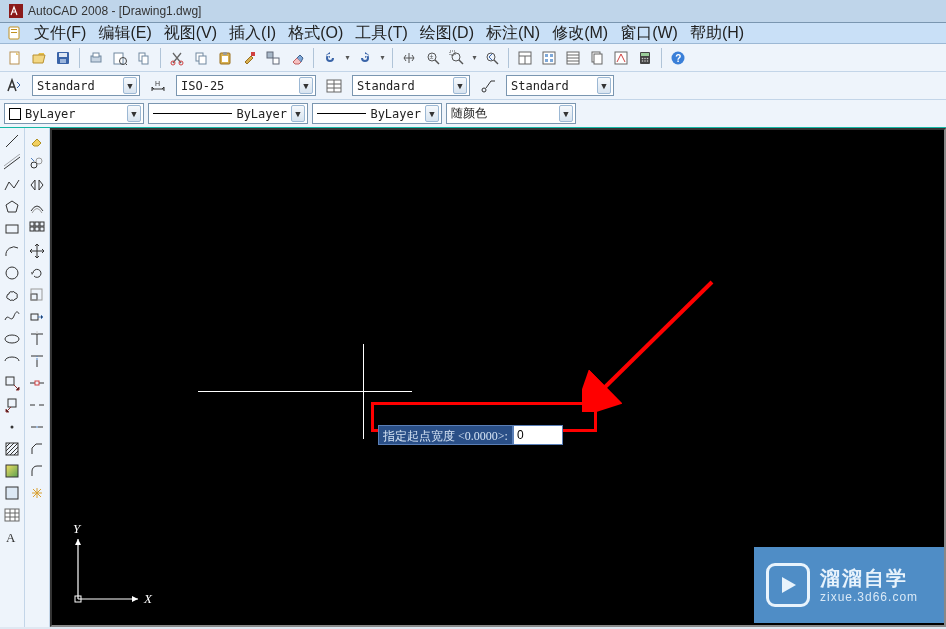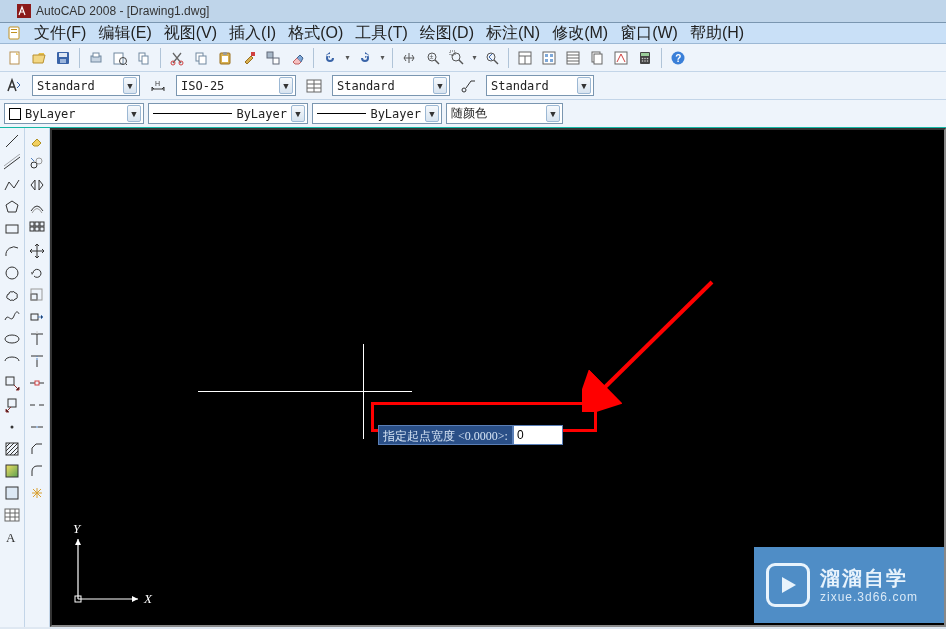--- a/index.html
+++ b/index.html
@@ -1,19 +1,19 @@
 <!DOCTYPE html>
 <html><head>
 <meta charset="utf-8">
 <style>
   * { margin: 0; padding: 0; box-sizing: border-box; }
   html, body { width: 946px; height: 629px; font-family: "Microsoft YaHei", "SimSun", Tahoma, sans-serif; font-size: 12px; overflow: hidden; background: #000; }
 
   
-  .titlebar { height: 23px; background: #bfd5ea; display: flex; align-items: center; padding: 0 16px; border-bottom: 1px solid #7a96b0; }
+  .titlebar { height: 23px; background: #bfd5ea; display: flex; align-items: center; padding: 0 8px; border-bottom: 1px solid #7a96b0; }
   .titlebar .icon { width: 16px; height: 16px; display: inline-flex; align-items: center; justify-content: center; margin-right: 4px; }
   .titlebar .title { font-size: 12px; color: #333; }
 
   
   .menubar { height: 21px; background: #c9e0f7; display: flex; align-items: center; padding: 0 6px; border-bottom: 1px solid #9cb8d4; }
   .menubar .mmicon { width: 16px; height: 16px; margin-right: 6px; display:inline-flex;align-items:center;justify-content:center;}
   .menubar .mitem { padding: 2px 6px; color: #222; cursor: default; font-size: 16px; }
 
   
   .toolbar { height: 28px; background: #eef4fb; display: flex; align-items: center; padding: 0 4px; border-bottom: 1px solid #c3d5e8; gap:2px;}
@@ -294,21 +294,21 @@
       <span class="carrow">▼</span>
     </div>
   <span class="sbtn">
       <svg width="18" height="18">
         <line x1="3" y1="12" x2="15" y2="12" stroke="#333"></line>
         <path d="M3 10v4 M15 10v4" stroke="#333"></path>
         <path d="M5 12l-2 -2 M13 12l2 -2" stroke="#333"></path>
         <text x="6" y="9" font-size="7" fill="#333">H</text>
       </svg>
     </span>
-  <div class="combo" style="width:120px">
+  <div class="combo" style="width:140px">
       <span class="cval">ISO-25</span>
       <span class="carrow">▼</span>
     </div>
   <span class="sbtn">
       <svg width="18" height="18">
         <rect x="2" y="3" width="14" height="12" fill="#fff" stroke="#666"></rect>
         <line x1="2" y1="7" x2="16" y2="7" stroke="#666"></line>
         <line x1="2" y1="11" x2="16" y2="11" stroke="#666"></line>
         <line x1="9" y1="3" x2="9" y2="15" stroke="#666"></line>
       </svg>
@@ -338,21 +338,21 @@
   <div class="combo combo-line" style="width:160px">
     <span class="linesample"></span>
     <span>ByLayer</span>
       <span class="carrow">▼</span>
   </div>
   <div class="combo combo-line" style="width:130px">
     <span class="linesample" style="height:1px"></span>
     <span>ByLayer</span>
       <span class="carrow">▼</span>
   </div>
-  <div class="combo" style="width:117px">
+  <div class="combo" style="width:130px">
     <span class="cval">随颜色</span>
       <span class="carrow">▼</span>
   </div>
 </div>
 
 <div class="mainwrap">
 
   <div class="lefttoolA">
     <span class="ltbtn">
         <svg width="18" height="18">

